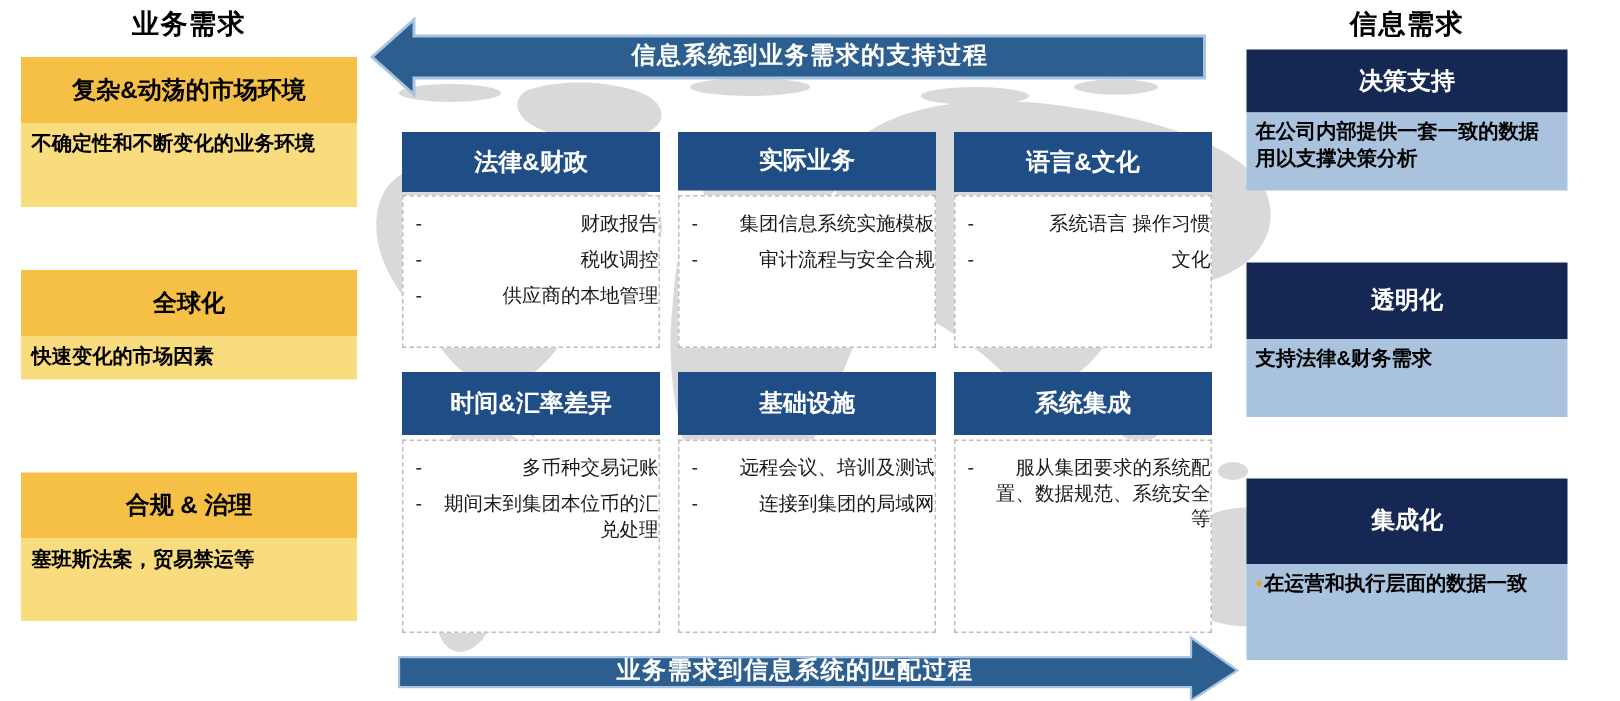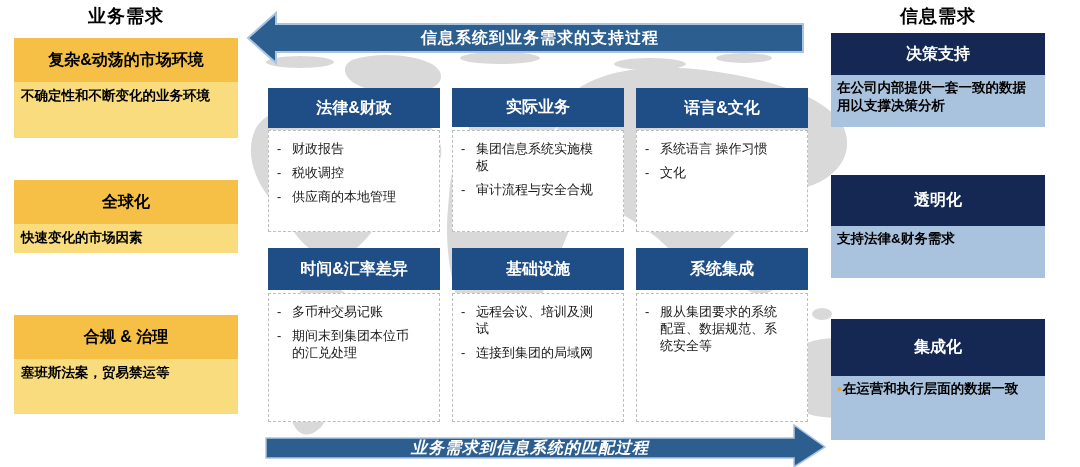--- a/index.html
+++ b/index.html
@@ -35,21 +35,22 @@
   
   .grid-head {
     position:absolute; z-index:2; background:var(--steel-blue-header,#1F4E87);
     display:flex; align-items:center; justify-content:center;
     color:#fff; font-size:16px; font-weight:bold; text-align:center;
     width:172px;
   }
   .grid-body {
     position:absolute; z-index:2; background:#fff;
     border:1px dashed #bdbdbd; width:172px;
-    padding:9px 20px 4px 6px;
+    padding:9px 0 4px 6px;
+    text-align:right;
   }
   .grid-body ul { list-style:none; }
   .grid-body li {
     position:relative; padding-left:17px; margin-bottom:7px;
     font-size:13px; color:#1a1a1a; line-height:1.32;
   }
   .grid-body li::before { content:"-"; position:absolute; left:2px; top:0; color:#1a1a1a; }
 
   
   .navy-box { position:absolute; left:831px; width:214px; z-index:2; display:flex; flex-direction:column; }
@@ -99,21 +100,21 @@
   <div class="col-title" style="left:831px; top:4px; width:214px;">信息需求</div>
 
   <svg class="arrow-svg" style="left:244px; top:10px;" width="564" height="56" viewBox="0 0 564 56">
     <polygon points="4,28 32,3 32,14 559,14 559,42 32,42 32,53" fill="var(--arrow-blue,#2C5F90)" stroke="var(--arrow-border,#A9C4E2)" stroke-width="2"></polygon>
   </svg>
   <div class="arrow-label" style="left:280px; top:25px; width:520px; line-height:26px;">信息系统到业务需求的支持过程</div>
 
   <svg class="arrow-svg" style="left:264px; top:421px;" width="564" height="46" viewBox="0 0 564 46">
     <polygon points="2,17 530,17 530,4 561,26 530,46 530,37 2,37" fill="var(--arrow-blue,#2C5F90)" stroke="var(--arrow-border,#A9C4E2)" stroke-width="1.5"></polygon>
   </svg>
-  <div class="arrow-label" style="left:280px; top:436px; width:500px; line-height:24px;font-style:italic;">业务需求到信息系统的匹配过程</div>
+  <div class="arrow-label" style="left:280px; top:436px; width:500px; line-height:24px;">业务需求到信息系统的匹配过程</div>
 
   <div class="gold-box" style="top:38px; height:100px;">
     <div class="gold-head">复杂&amp;动荡的市场环境</div>
     <div class="gold-body">不确定性和不断变化的业务环境</div>
   </div>
   <div class="gold-box" style="top:180px; height:70px;">
     <div class="gold-head">全球化</div>
     <div class="gold-body">快速变化的市场因素</div>
   </div>
   <div class="gold-box" style="top:315px; height:99px;justify-content:flex-end;">

